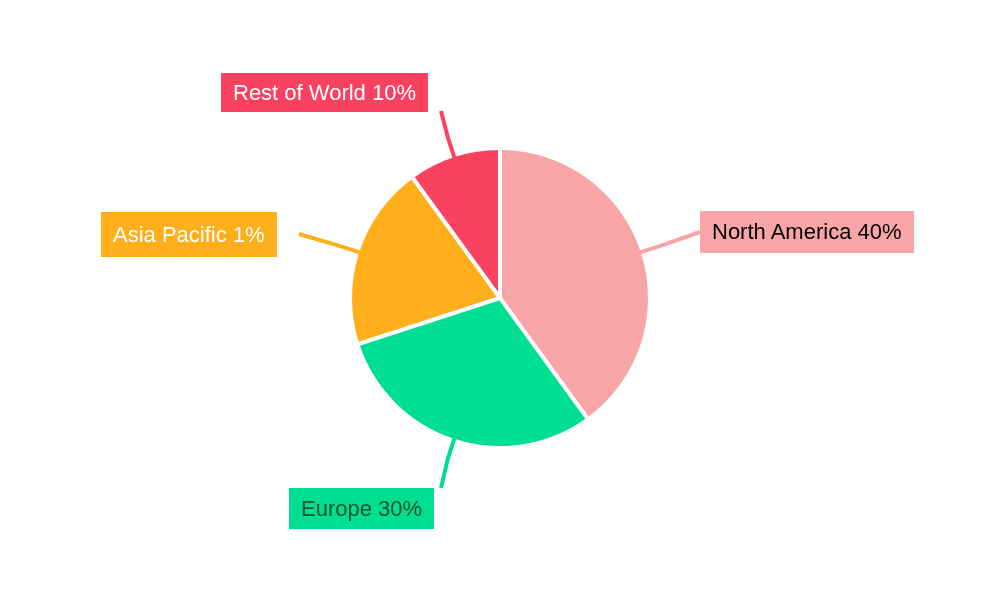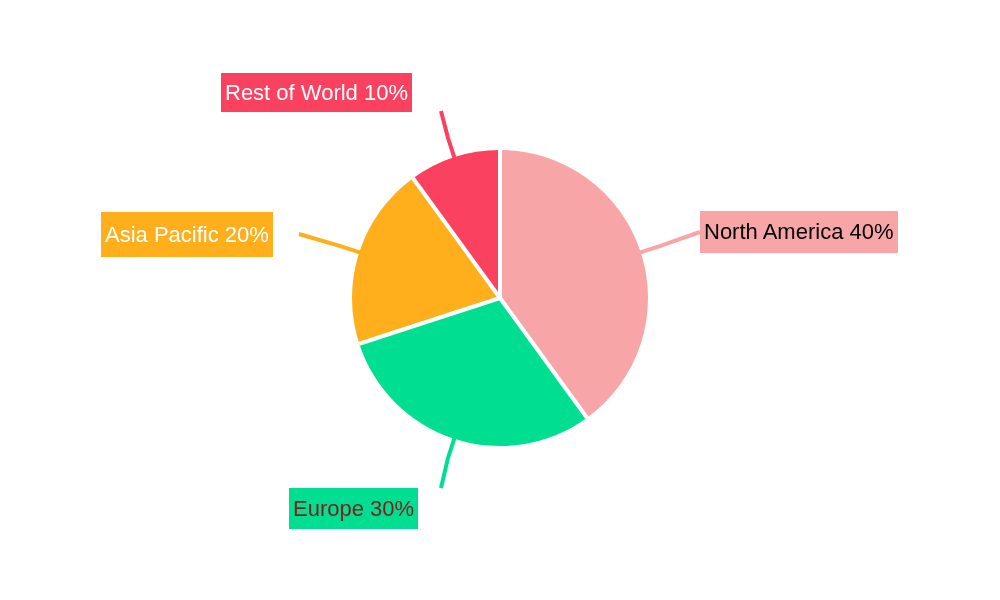--- a/index.html
+++ b/index.html
@@ -24,21 +24,21 @@
     top: 0;
   }
   .label-box {
     position: absolute;
     display: flex;
     align-items: center;
     color: #ffffff;
     font-size: 22px;
     line-height: 1;
     white-space: nowrap;
-    padding: 10px 4px;
+    padding: 10px 12px;
     box-sizing: border-box;
   }
   #label-north-america {
     left: 700px;
     top: 211px;
     height: 42px;
   }
   #label-europe {
     left: 289px;
     top: 488px;
@@ -81,25 +81,25 @@
       <path id="leader-europe" fill="none" stroke-width="4" d="M 455.18 435.94 L 447.86 458.46 L 441 488" stroke="#00de91"></path>
       <path id="leader-asia-pacific" fill="none" stroke-width="4" d="M 362.06 253.18 L 339.54 245.86 L 299 234" stroke="#ffaf1b"></path>
       <path id="leader-rest-of-world" fill="none" stroke-width="4" d="M 455.18 160.06 L 447.86 137.54 L 441 111" stroke="#fb4160"></path>
     </g>
   </svg>
 
   <div class="label-box" id="label-north-america" style="background: rgb(248, 165, 168); color: #000000;">
     <span>North America 40%</span>
   </div>
 
-  <div class="label-box" id="label-europe" style="background: rgb(0, 222, 145); color: #7f1d1d;">
+  <div class="label-box" id="label-europe" style="background: rgb(0, 222, 145); color: #14532d;">
     <span>Europe 30%</span>
   </div>
 
   <div class="label-box" id="label-asia-pacific" style="background: rgb(255, 175, 27); color: rgb(255, 255, 255);">
-    <span>Asia Pacific 20%</span>
+    <span>Asia Pacific 1%</span>
   </div>
 
   <div class="label-box" id="label-rest-of-world" style="background: rgb(251, 65, 96); color: rgb(255, 255, 255);">
     <span>Rest of World 10%</span>
   </div>
 
 </div>
 
 </body></html>

